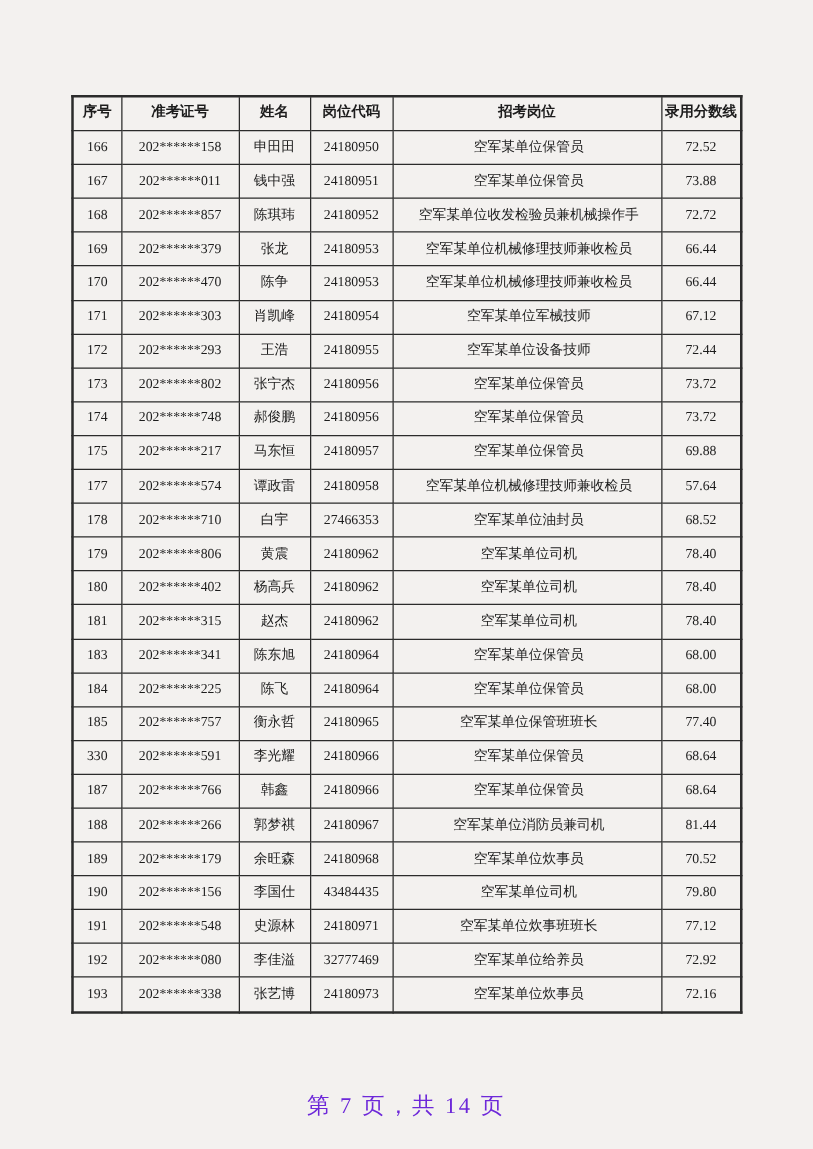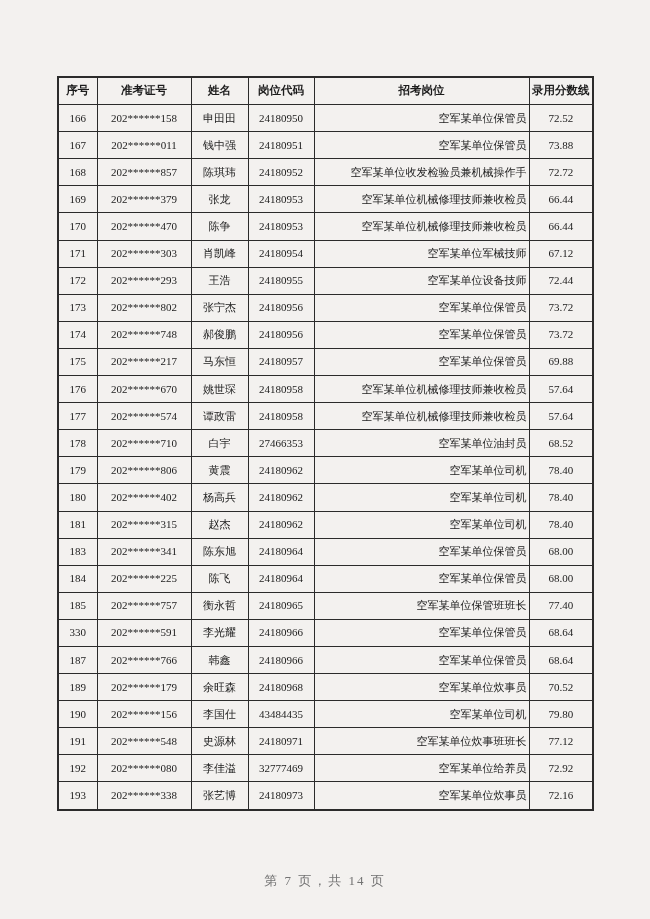--- a/index.html
+++ b/index.html
@@ -35,32 +35,32 @@
     vertical-align: middle;
     overflow: hidden;
     white-space: nowrap;
   }
   .score-table th {
     font-weight: bold;
     font-size: 11.5px;
     text-align: center;
   }
   .score-table td.left {
-    text-align: right;
+    text-align: center;
     padding-left: 5px;
   }
   .footer {
     position: absolute;
     left: 0;
     top: 872px;
     width: 100%;
     text-align: center;
-    font-size: 13px;
+    font-size: 18px;
     letter-spacing: 2px;
-    color: #737373;
+    color: #6d28d9;
   }
 </style>
 </head>
 <body>
 
 <div class="page">
 
   <table class="score-table">
     <colgroup>
       <col style="width:39px">
@@ -155,28 +155,20 @@
         </tr>
         <tr>
           <td>175</td>
           <td>202******217</td>
           <td>马东恒</td>
           <td>24180957</td>
           <td class="left">空军某单位保管员</td>
           <td>69.88</td>
         </tr>
         <tr>
-          <td>176</td>
-          <td>202******670</td>
-          <td>姚世琛</td>
-          <td>24180958</td>
-          <td class="left">空军某单位机械修理技师兼收检员</td>
-          <td>57.64</td>
-        </tr>
-        <tr>
           <td>177</td>
           <td>202******574</td>
           <td>谭政雷</td>
           <td>24180958</td>
           <td class="left">空军某单位机械修理技师兼收检员</td>
           <td>57.64</td>
         </tr>
         <tr>
           <td>178</td>
           <td>202******710</td>
@@ -243,20 +235,28 @@
         </tr>
         <tr>
           <td>187</td>
           <td>202******766</td>
           <td>韩鑫</td>
           <td>24180966</td>
           <td class="left">空军某单位保管员</td>
           <td>68.64</td>
         </tr>
         <tr>
+          <td>188</td>
+          <td>202******266</td>
+          <td>郭梦祺</td>
+          <td>24180967</td>
+          <td class="left">空军某单位消防员兼司机</td>
+          <td>81.44</td>
+        </tr>
+        <tr>
           <td>189</td>
           <td>202******179</td>
           <td>余旺森</td>
           <td>24180968</td>
           <td class="left">空军某单位炊事员</td>
           <td>70.52</td>
         </tr>
         <tr>
           <td>190</td>
           <td>202******156</td>

